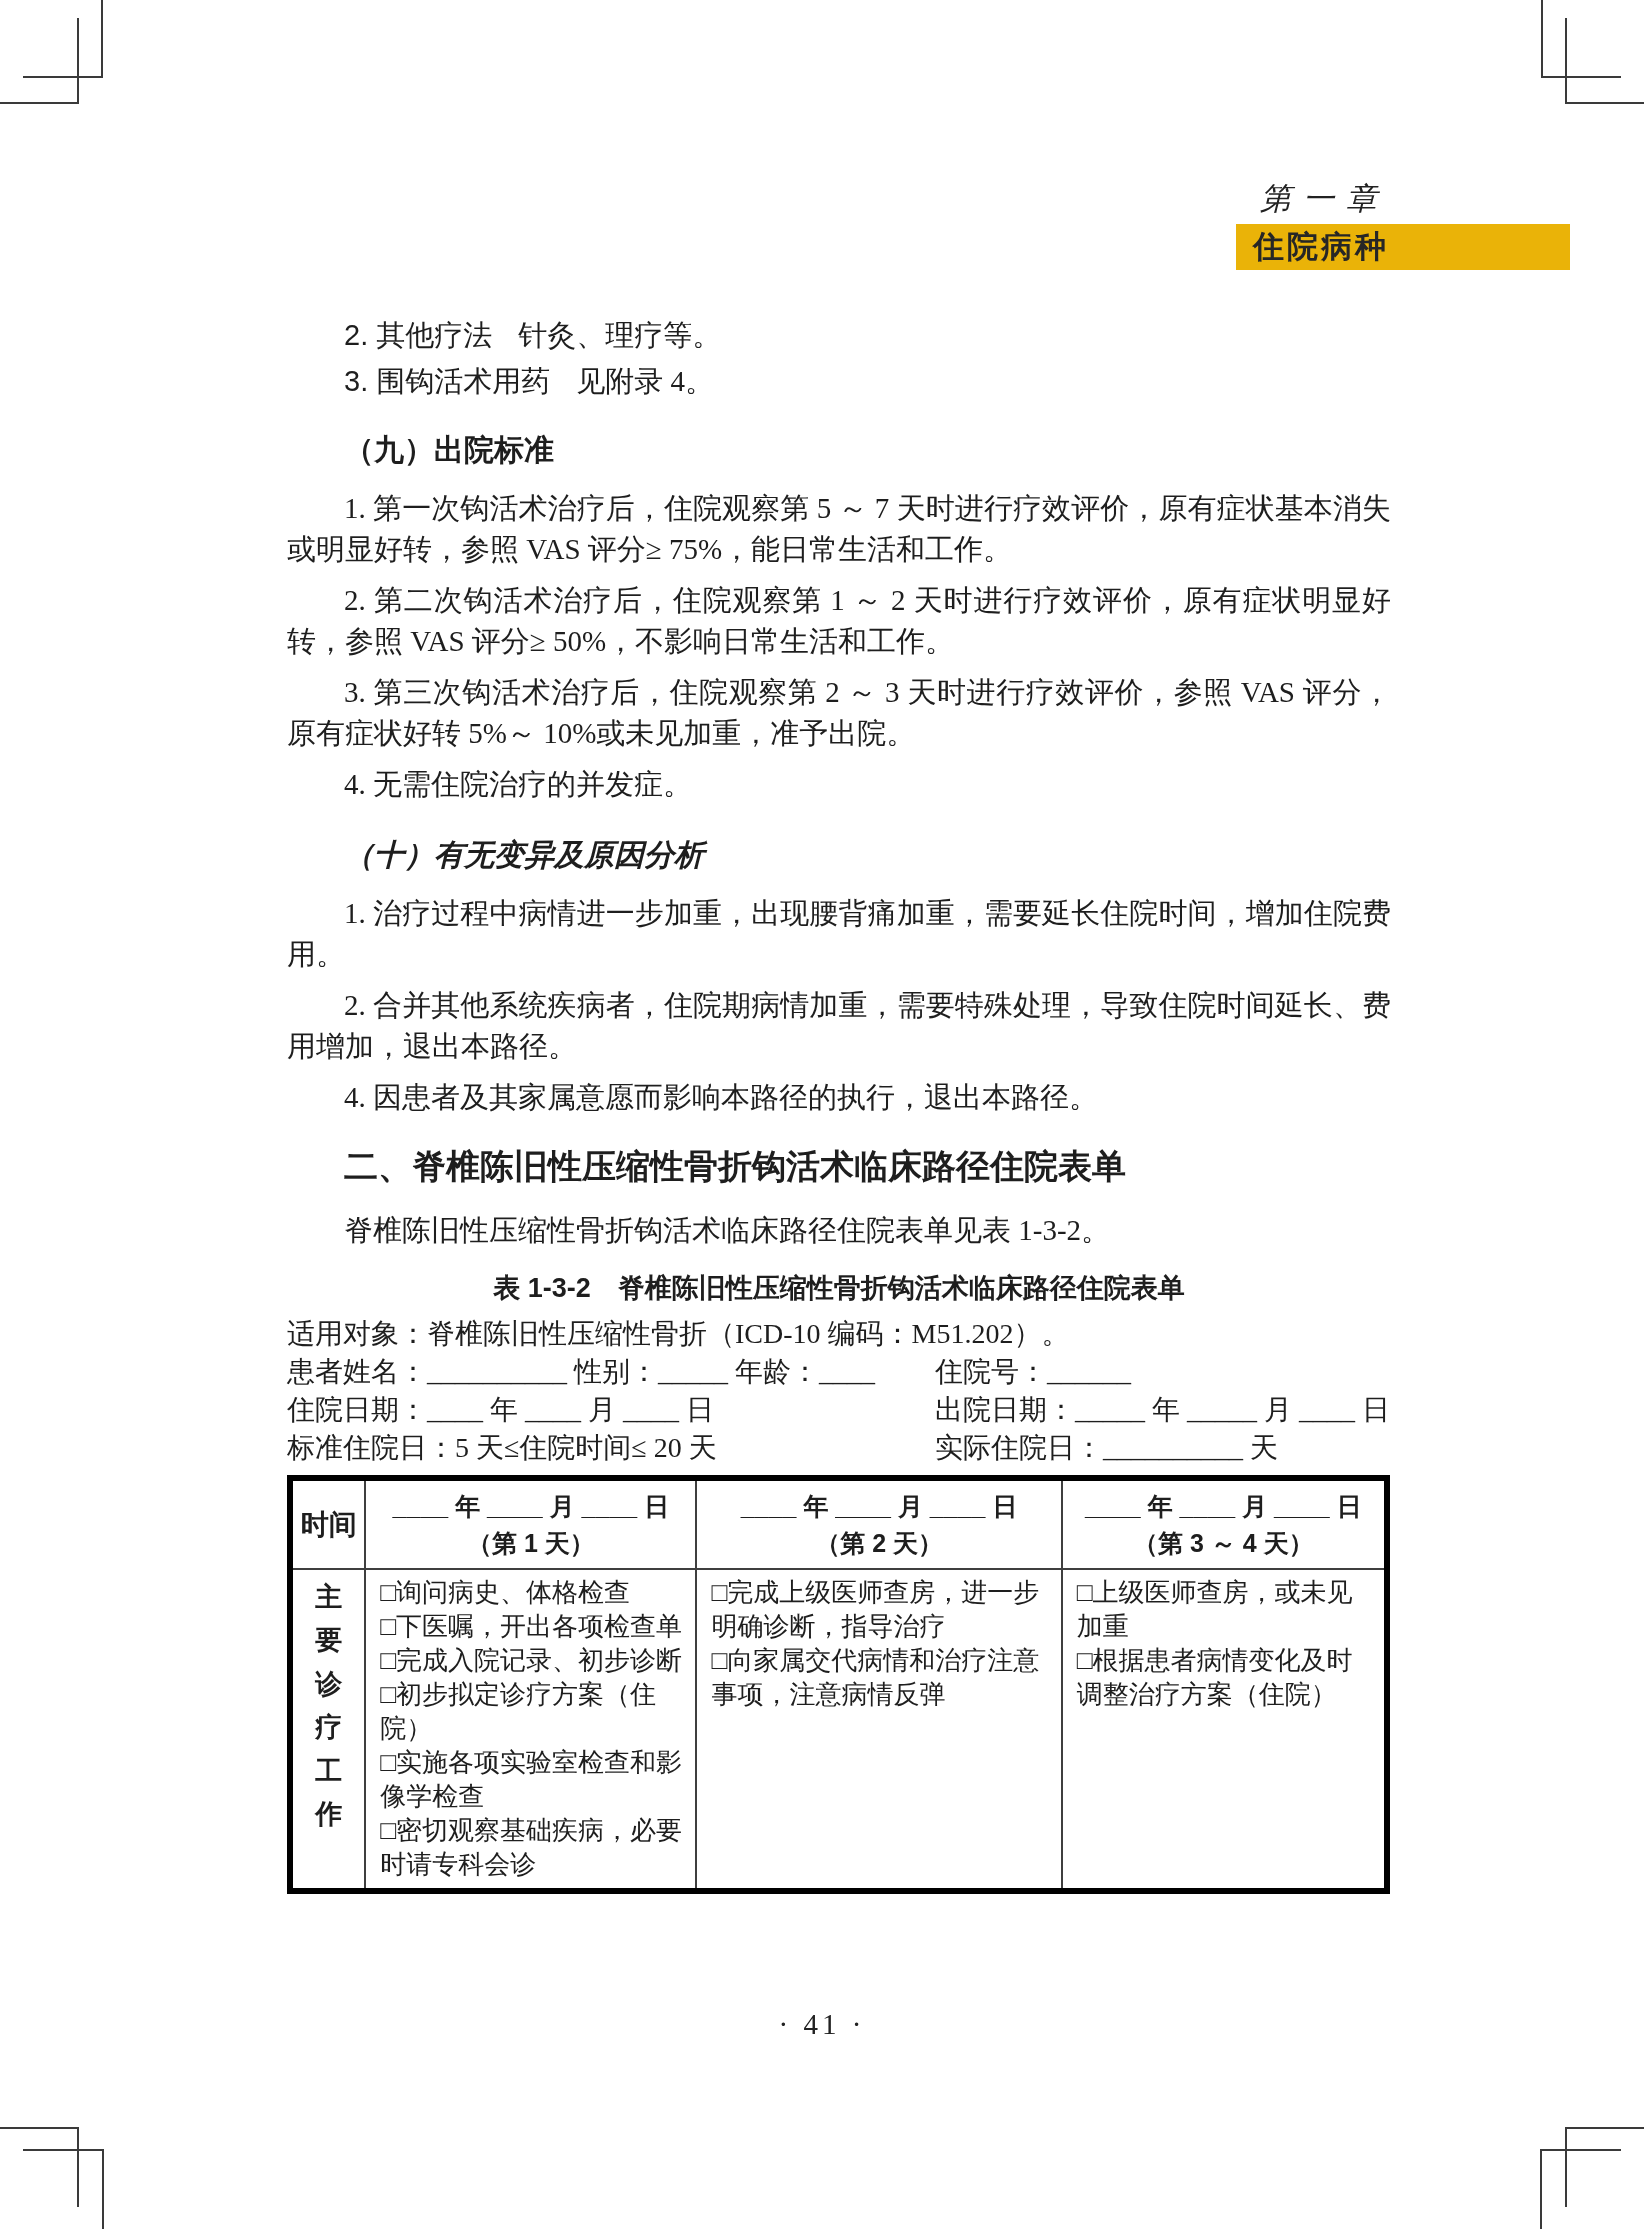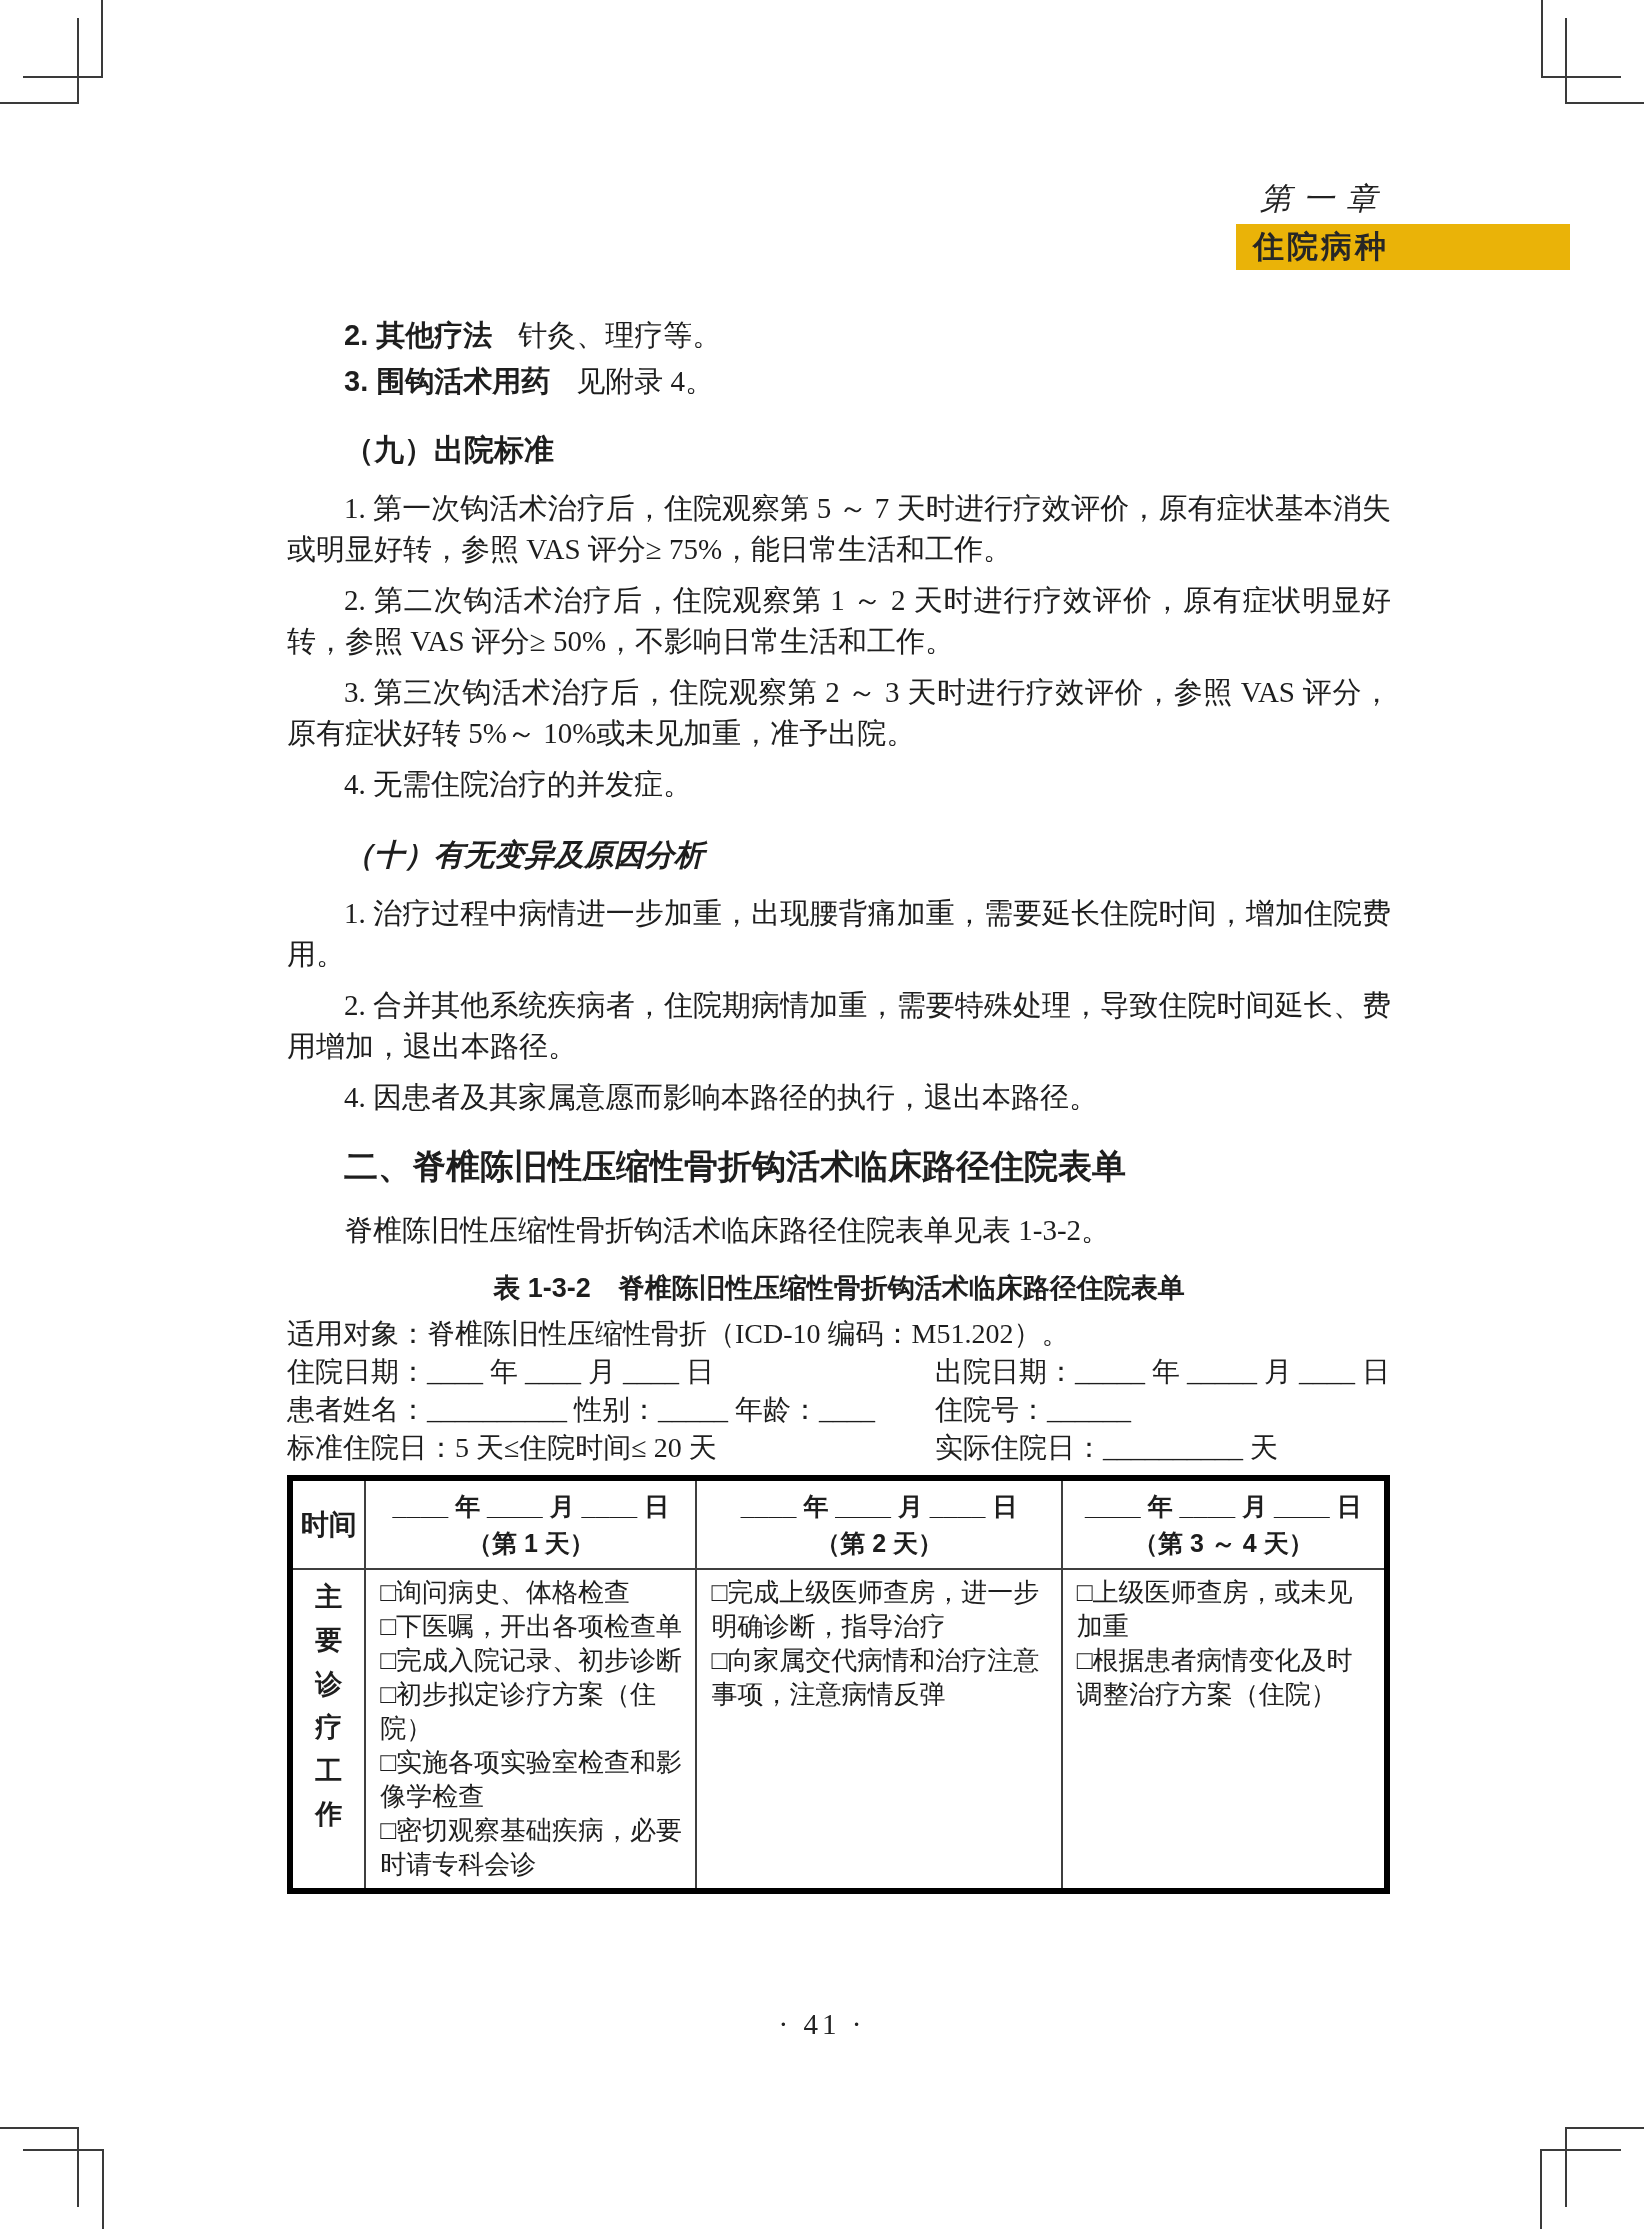--- a/index.html
+++ b/index.html
@@ -23,21 +23,21 @@
   
   .chapter{position:absolute;top:178px;right:255px;font-size:31px;font-style:italic;
            letter-spacing:12px;color:#222;}
   .banner{position:absolute;top:224px;left:1236px;width:334px;height:46px;background:#eab308;
           display:flex;align-items:center;}
   .banner-text{font-size:31px;margin-left:17px;letter-spacing:3px;color:#262626;}
 
   .content{position:absolute;left:287px;top:312px;width:1104px;}
 
   .blist-line{font-size:29px;line-height:46px;text-indent:57px;white-space:nowrap;}
-  .blist-label{font-family:"Liberation Sans","DejaVu Sans",sans-serif;font-weight:bold;margin-right:26px;}
+  .blist-label{font-family:"Liberation Sans","DejaVu Sans",sans-serif;font-weight:normal;margin-right:26px;}
 
   .sec-heading{font-size:30px;line-height:40px;margin:26px 0 0 0;text-indent:57px;}
   .para{font-size:29px;line-height:41px;text-align:justify;text-indent:57px;margin:10px 0 0 0;}
   .para.first{margin-top:18px;}
   .big-heading{font-size:34px;line-height:48px;margin:24px 0 0 0;text-indent:57px;}
   .intro{font-size:29px;line-height:41px;margin:20px 0 0 0;text-indent:57px;}
   .caption{font-size:27px;line-height:38px;margin:18px 0 0 0;text-align:center;}
 
   .form-info{margin-top:8px;font-size:28px;}
   .form-line{position:relative;line-height:38px;height:38px;white-space:nowrap;}
@@ -101,26 +101,26 @@
 
     <div class="big-heading sans">二、脊椎陈旧性压缩性骨折钩活术临床路径住院表单</div>
     <p class="intro">脊椎陈旧性压缩性骨折钩活术临床路径住院表单见表 1-3-2。</p>
     <div class="caption sans">表 1-3-2　脊椎陈旧性压缩性骨折钩活术临床路径住院表单</div>
 
     <div class="form-info">
       <div class="form-line">
         <span>适用对象：脊椎陈旧性压缩性骨折（ICD-10 编码：M51.202）。</span>
       </div>
       <div class="form-line">
+        <span>患者姓名：__________ 性别：_____ 年龄：____</span>
+        <span class="form-right">住院号：______</span>
+      </div>
+      <div class="form-line">
         <span>住院日期：____ 年 ____ 月 ____ 日</span>
         <span class="form-right">出院日期：_____ 年 _____ 月 ____ 日</span>
-      </div>
-      <div class="form-line">
-        <span>患者姓名：__________ 性别：_____ 年龄：____</span>
-        <span class="form-right">住院号：______</span>
       </div>
       <div class="form-line">
         <span>标准住院日：5 天≤住院时间≤ 20 天</span>
         <span class="form-right">实际住院日：__________ 天</span>
       </div>
     </div>
 
     <table class="sheet">
       <colgroup>
           <col style="width:75px">

